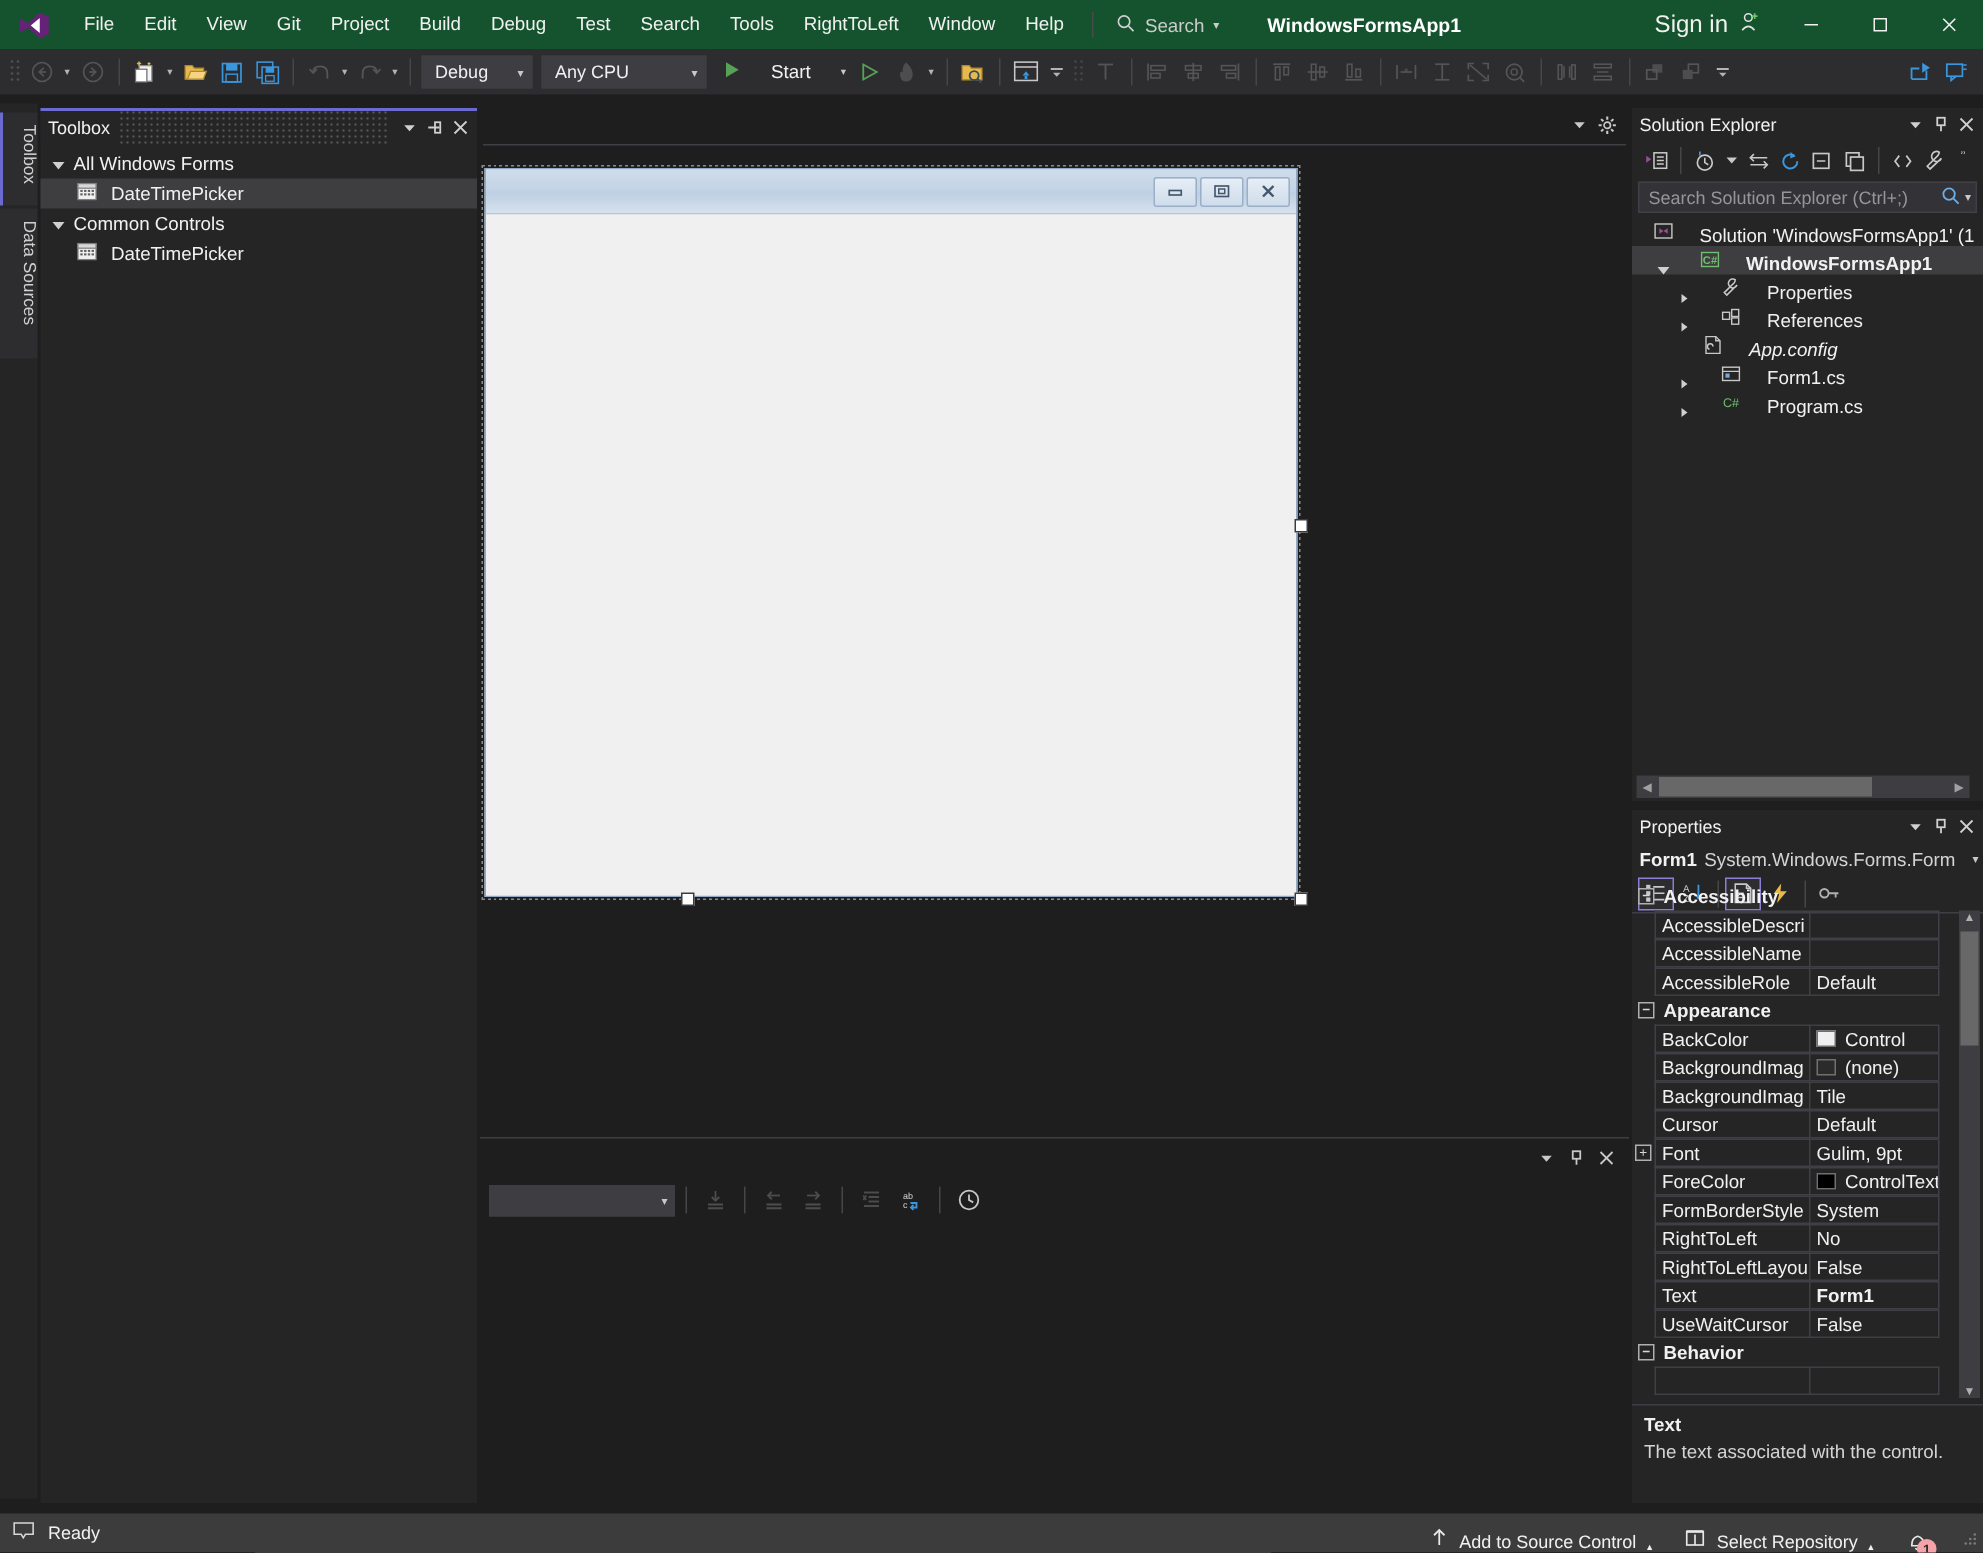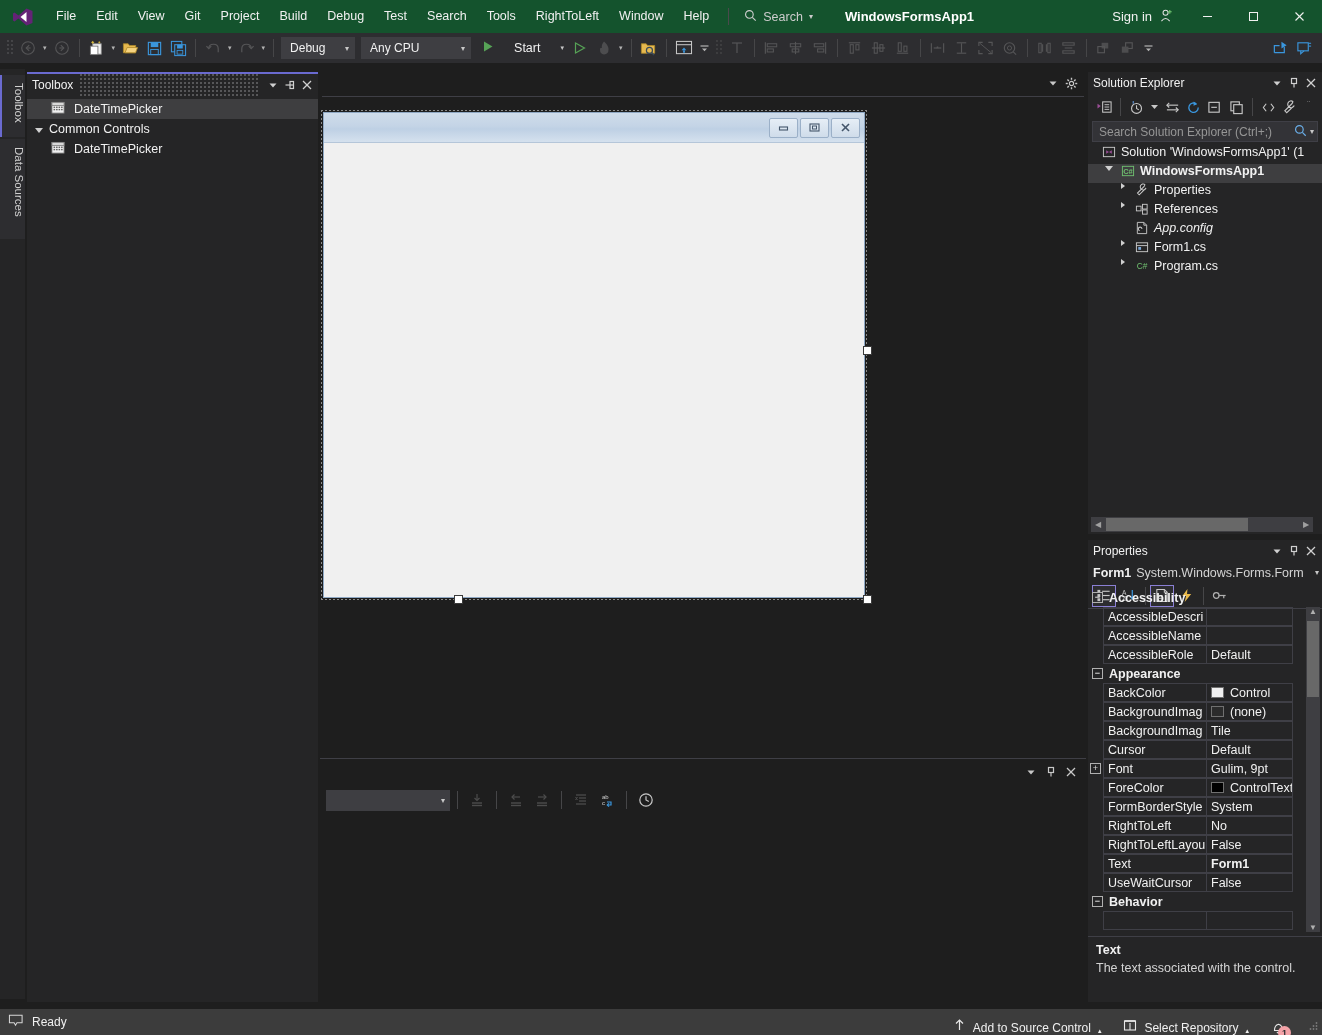--- a/index.html
+++ b/index.html
@@ -30,21 +30,21 @@
   .tb-sep { width: 1px; height: 17px; background: #4a4a4c; margin: 0 9px; }
   .search-box {
     display: flex; align-items: center; gap: 6px; height: 22px;
     padding: 0 6px; color: #ccc; font-size: 12.5px; cursor: text;
   }
   .search-box .caret { font-size: 8px; color: #ccc; }
   .sln-title {
     font-size: 13px; color: #fff; font-weight: bold; margin-left: 26px; white-space: nowrap;
   }
   .tb-right { margin-left: auto; display: flex; align-items: center; height: 33px; }
-  .signin { display: flex; align-items: center; gap: 7px; font-size: 13px; color: #f1f1f1; padding: 0 10px; cursor: default; }
+  .signin { display: flex; align-items: center; gap: 7px; font-size: 16px; color: #f1f1f1; padding: 0 10px; cursor: default; }
   .win-btn {
     width: 46px; height: 33px; display: flex; align-items: center; justify-content: center;
     color: #f1f1f1; cursor: default;
   }
 
   
   .toolbar {
     position: absolute; top: 33px; left: 0; width: 1322px; height: 30px;
     background: #2d2d30; display: flex; align-items: center; padding-left: 4px;
   }
@@ -154,21 +154,21 @@
   
   .panel-slnexp { position: absolute; left: 1088px; top: 72px; width: 234px; height: 462px; background: #252526; }
   .se-toolbar { height: 26px; display: flex; align-items: center; padding-left: 6px; }
   .se-btn { width: 23px; height: 22px; display: flex; align-items: center; justify-content: center; color: #c8c8c8; cursor: default; }
   .se-search {
     margin: 1px 4px 0 4px; height: 21px; background: #333337; border: 1px solid #3f3f46;
     display: flex; align-items: center; padding: 0 3px 0 6px; font-size: 12px; color: #969696;
   }
   .se-search .ph { flex: 1; }
   .se-tree { margin-top: 3px; }
-  .se-row { height: 19px; display: flex; align-items: flex-start; gap: 5px; font-size: 12.5px; color: #f1f1f1; cursor: default; white-space: nowrap; }
+  .se-row { height: 19px; display: flex; align-items: flex-end; gap: 17px; font-size: 12.5px; color: #f1f1f1; cursor: default; white-space: nowrap; }
   .se-row.sel { background: #3e3e40; font-weight: bold; }
   .se-exp { width: 14px; display: flex; align-items: center; justify-content: center; }
   .se-hscroll { position: absolute; left: 3px; bottom: 2px; width: 222px; height: 15px; background: #3e3e42; display: flex; align-items: center; }
   .se-hs-arrow { width: 14px; text-align: center; color: #a0a0a0; font-size: 8px; cursor: default; }
   .se-hs-thumb { flex: 1; height: 13px; background: #686868; margin: 0 1px; cursor: default; }
 
   
   .panel-props { position: absolute; left: 1088px; top: 540px; width: 234px; height: 462px; background: #252526; }
   .pr-objbar { height: 21px; display: flex; align-items: center; padding: 0 3px 0 5px; font-size: 12.5px; white-space: nowrap; overflow: hidden; }
   .pr-objbar .nm { font-weight: bold; color: #f1f1f1; margin-right: 5px; }
@@ -588,20 +588,24 @@
           </svg>
       </div>
       <div class="phbtn">
         <svg width="10" height="10" viewBox="0 0 10 10">
             <line x1="1" y1="1" x2="9" y2="9" stroke="#d0d0d0" stroke-width="1.2"></line>
             <line x1="9" y1="1" x2="1" y2="9" stroke="#d0d0d0" stroke-width="1.2"></line>
           </svg>
       </div>
     </div>
     <div class="tbx-body">
+      <div class="tbx-group">
+        <span class="tri open"></span>
+        <span>All Windows Forms</span>
+      </div>
       <div class="tbx-item sel">
         <span>
           <svg width="14" height="13" viewBox="0 0 15 14">
               <rect x="1" y="1.5" width="13" height="11.5" fill="#f0f0f0" stroke="#808080" stroke-width="0.9"></rect>
               <rect x="1" y="1.5" width="13" height="3.3" fill="#d8d8d8" stroke="#808080" stroke-width="0.9"></rect>
               <g fill="#606060">
                 <rect x="2.7" y="6" width="1.7" height="1.5"></rect>
                 <rect x="5.4" y="6" width="1.7" height="1.5"></rect>
                 <rect x="8.1" y="6" width="1.7" height="1.5"></rect>
                 <rect x="10.8" y="6" width="1.7" height="1.5"></rect>

